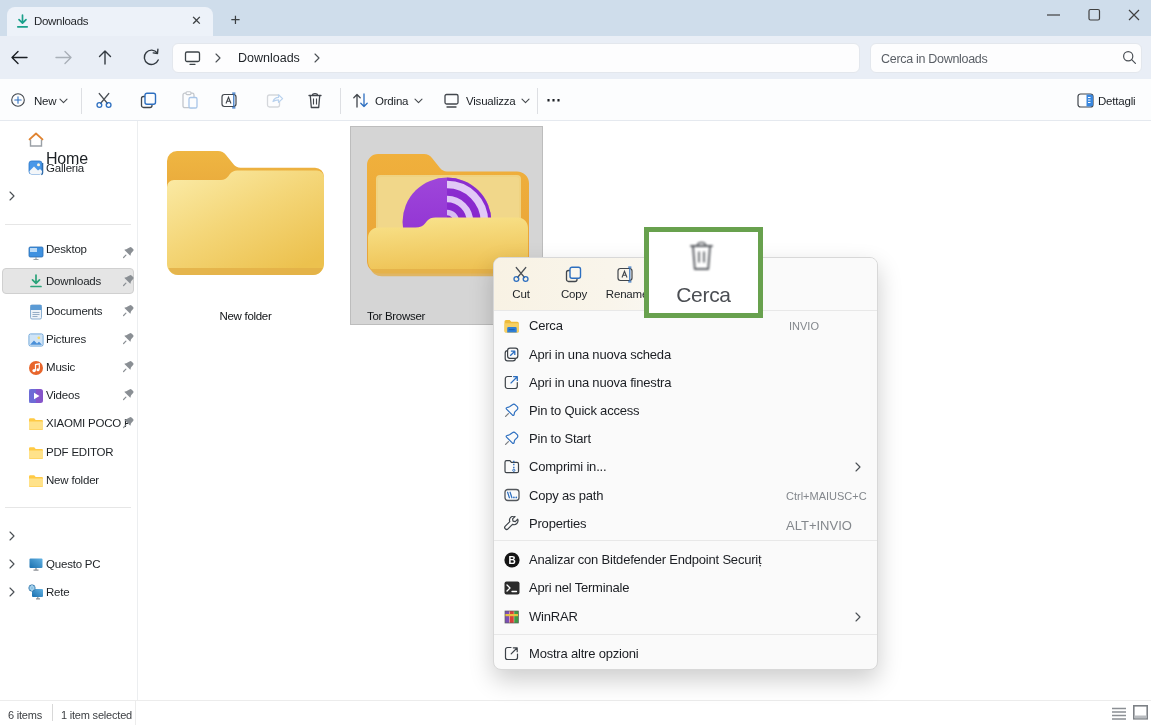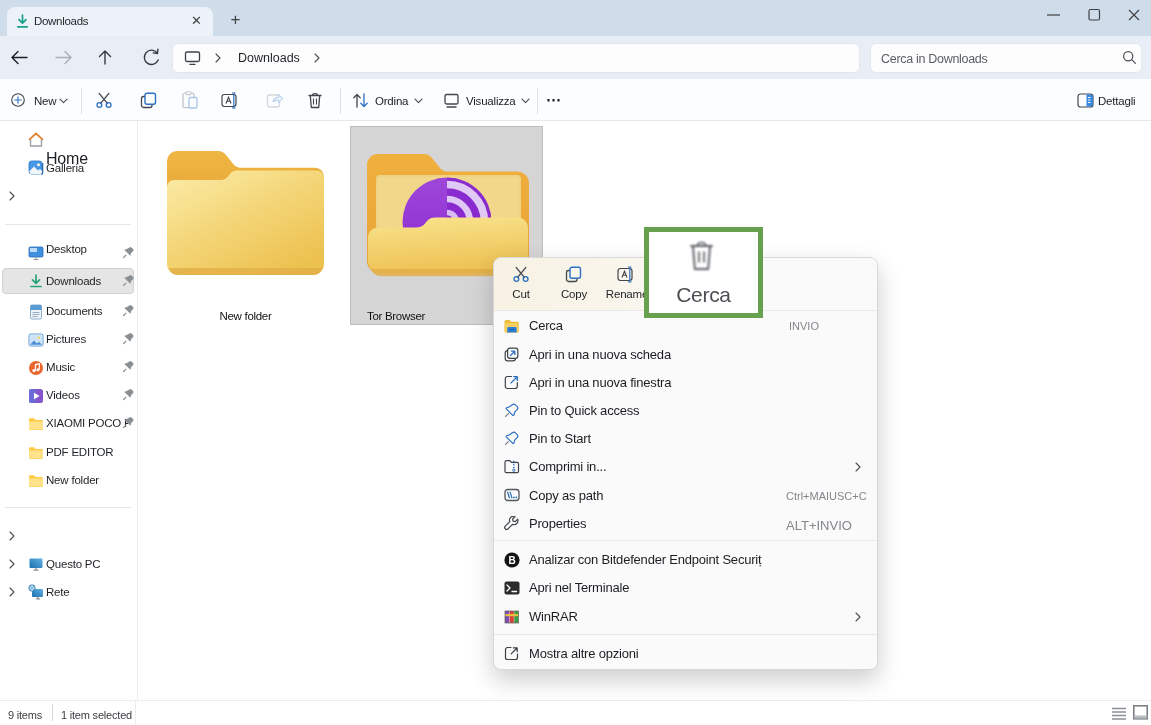--- a/index.html
+++ b/index.html
@@ -343,21 +343,21 @@
         </g>
       </g>
 
       <path d="M1 118 V87 c0 -6 4.5 -10.5 10.5 -10.5 h37 c4.5 0 7.5 -1.5 9.5 -4 l2 -2.5 c2 -2.5 5 -3.5 8.5 -3.5 h82 c6 0 10.5 4.5 10.5 10.5 V110 c0 7 -5.5 12.5 -12.5 12.5 H13.5 c-7 0 -12.5 -5.5 -12.5 -12.5 Z" fill="url(#tFront)"></path>
       <path d="M3.5 118 a12 12 0 0 0 11 7.3 h134 a12 12 0 0 0 11 -7.3 Z" fill="#e2ae47" opacity="0.8"></path>
     </svg>
     <div class="abs" style="left:367px;top:310px;width:162px;text-align:left;font-size:11.5px;letter-spacing:-0.3px;color:#101316;">Tor Browser</div>
   </div>
 
   <div class="abs" style="left:0;top:700px;width:1151px;height:25px;background:#ffffff;border-top:1px solid #ececec;"></div>
-  <div class="abs" style="left:8px;top:709px;font-size:11px;letter-spacing:-0.2px;color:#3b3e42;">9 items</div>
+  <div class="abs" style="left:8px;top:709px;font-size:11px;letter-spacing:-0.2px;color:#3b3e42;">6 items</div>
   <div class="abs" style="left:52px;top:704px;width:1px;height:17px;background:#d8d8d8;"></div>
   <div class="abs" style="left:61px;top:709px;font-size:11px;letter-spacing:-0.2px;color:#3b3e42;">1 item selected</div>
   <div class="abs" style="left:135px;top:701px;width:1px;height:24px;background:#ececec;"></div>
   <svg class="abs" style="left:1112px;top:707px" width="14" height="13" viewBox="0 0 14 13">
     <path d="M0 1.5 h14 M0 5 h14 M0 8.5 h14 M0 12 h14" stroke="#8b8f94" stroke-width="1.6"></path>
   </svg>
   <svg class="abs" style="left:1133px;top:705px" width="15" height="16" viewBox="0 0 15 16">
     <rect x="0.8" y="0.8" width="13.4" height="13" fill="none" stroke="#7d8186" stroke-width="1.6"></rect>
     <path d="M1.5 12 h12" stroke="#b9bcc0" stroke-width="3"></path>
   </svg>

